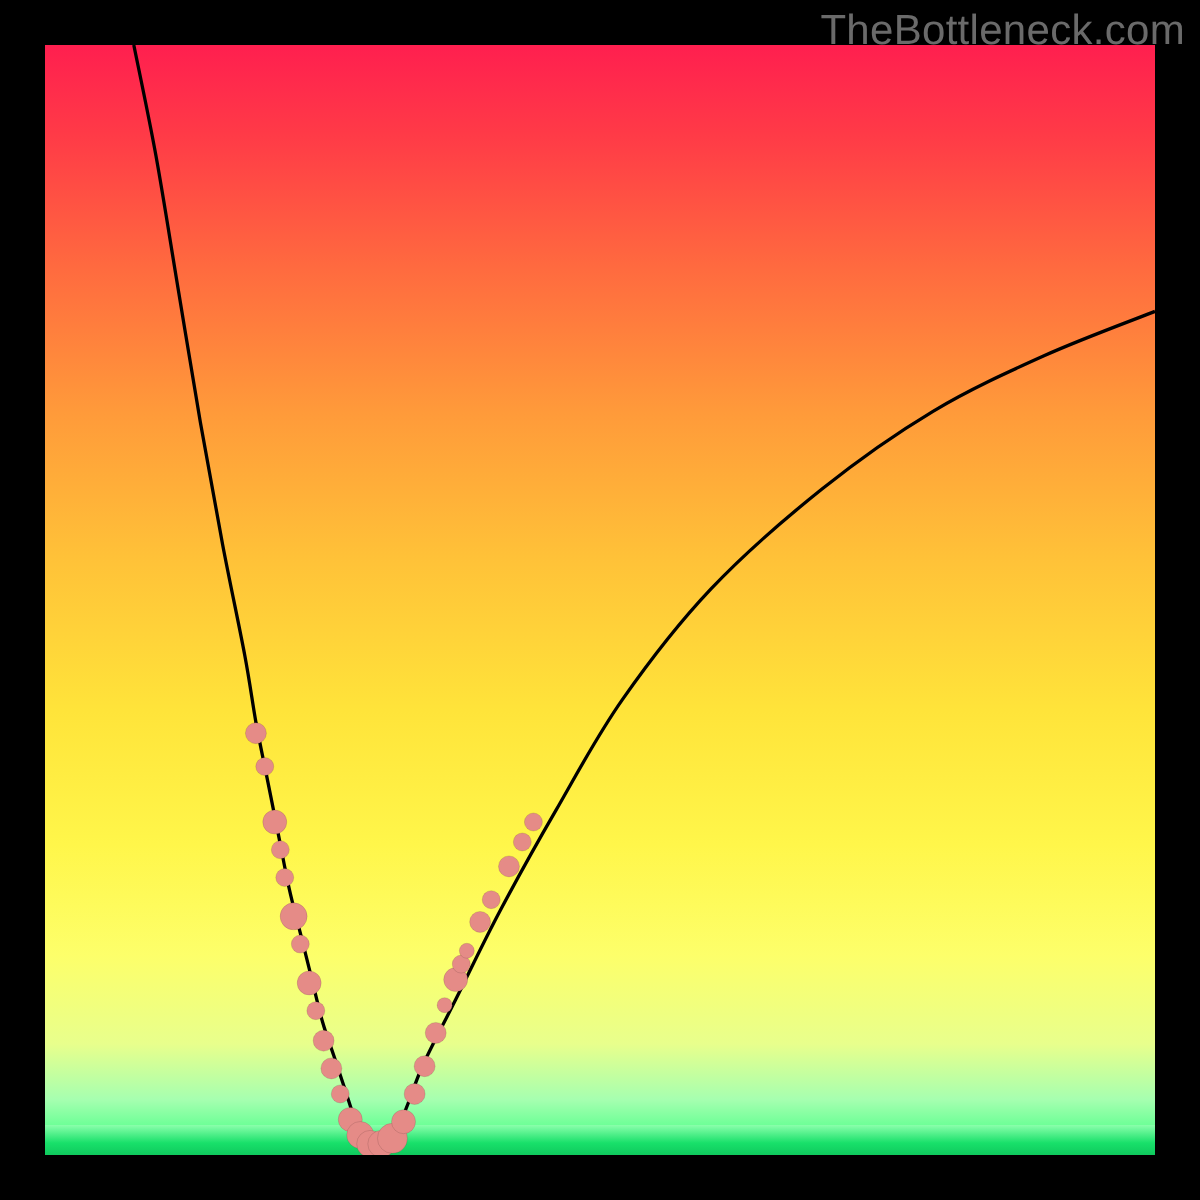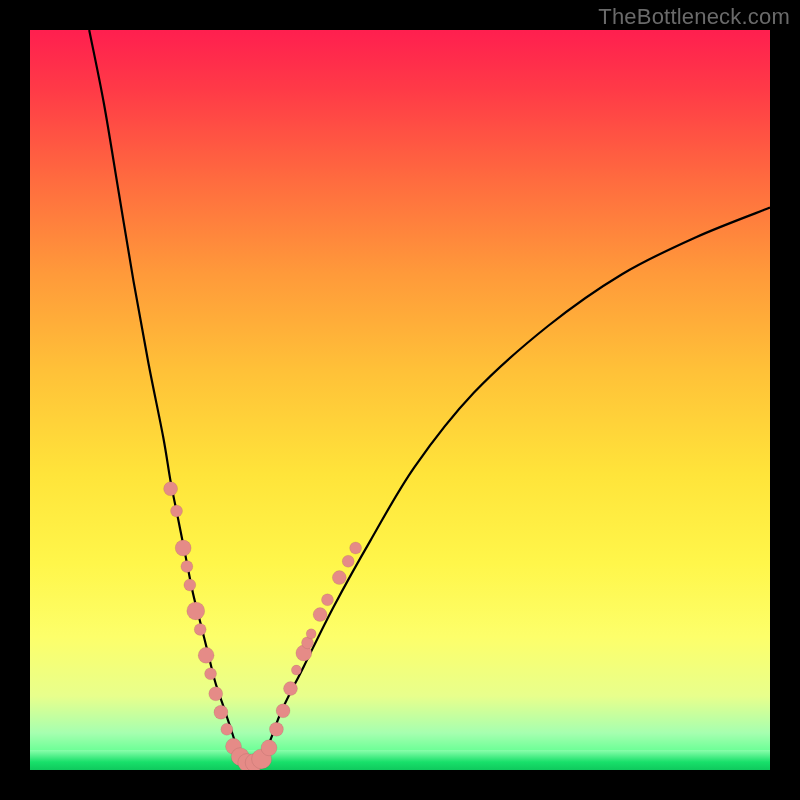--- a/index.html
+++ b/index.html
@@ -44,21 +44,21 @@
     bottom: 0;
     width: 100%;
     height: 20px;
     background: linear-gradient(to bottom, #8affab 0%, #18e06a 60%, #0fc95d 100%);
   }
   .watermark {
     position: absolute;
     top: 4px;
     right: 10px;
     color: #6a6a6a;
-    font-size: 22px;
+    font-size: 28px;
     letter-spacing: 0.2px;
     user-select: none;
   }
   svg.curve {
     position: absolute;
     left: 0;
     top: 0;
     width: 740px;
     height: 740px;
     pointer-events: none;

